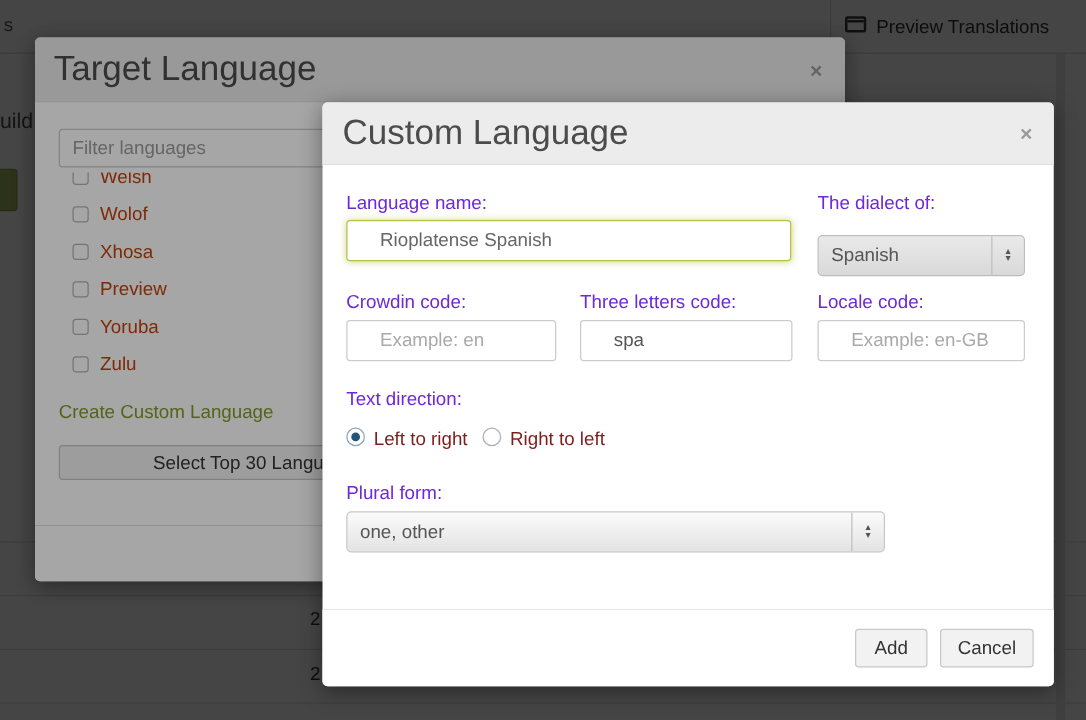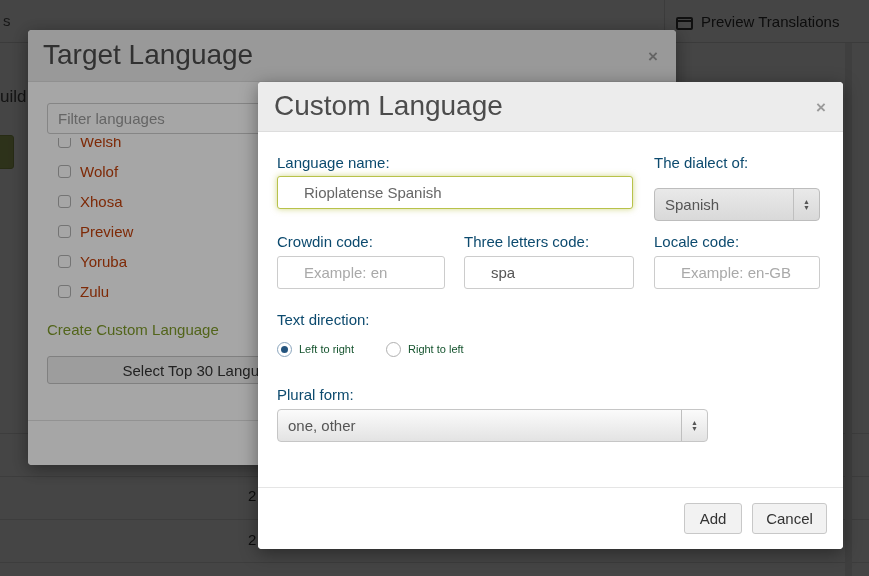--- a/index.html
+++ b/index.html
@@ -6,21 +6,21 @@
   html,body { width:869px; height:576px; }
   body { font-family:"Liberation Sans","DejaVu Sans",sans-serif; background:#fff; }
   #stage { position:relative; width:869px; height:576px; overflow:hidden; background:#fff; }
 
   
   .layer { position:absolute; inset:0; }
   .topbar { position:absolute; left:0; top:0; width:869px; height:43px; background:#fff; border-bottom:1px solid #d8d8d8; }
   .topbar-divider { position:absolute; left:664px; top:0; width:1px; height:43px; background:#dcdcdc; }
   .frag-s { position:absolute; left:3px; top:12px; font-size:15px; color:#555; }
   .frag-build { position:absolute; left:0; top:87px; font-size:17px; color:#4a4a4a; }
-  .preview-wrap { position:absolute; left:676px; top:13px; display:flex; align-items:flex-end; gap:8px; }
+  .preview-wrap { position:absolute; left:676px; top:13px; display:flex; align-items:flex-start; gap:8px; }
   .browser-icon { width:17px; height:13px; border:2px solid #3d3d3d; border-radius:2px; position:relative; }
   .browser-icon::before { content:""; position:absolute; left:0; right:0; top:1px; height:0; border-bottom:2px solid #3d3d3d; }
   .preview-label { font-size:15px; color:#333; }
   .green-btn-cut { position:absolute; left:-18px; top:135px; width:32px; height:34px; background:#a7b763; border:1px solid #8fa04e; border-radius:3px; }
   .row-line { position:absolute; left:0; width:869px; height:1px; background:#e0e0e0; }
   .cell-num { position:absolute; left:248px; font-size:15px; color:#333; }
   .scroll-strip { position:absolute; left:845px; top:43px; width:7px; height:533px; background:#e7e7e7; }
 
   
   .dim-a { position:absolute; inset:0; background:rgba(0,0,0,0.58); }
@@ -46,35 +46,35 @@
   .tl-item-label { margin-left:9px; font-size:15px; color:#c2410c; }
   .tl-link { position:absolute; left:19px; top:291px; font-size:15px; color:#7f9b2a; cursor:pointer; }
   .tl-top30 { position:absolute; left:19px; top:326px; width:320px; height:28px; background:#f2f2f2; border:1px solid #c5c5c5; border-radius:3px; font-size:15px; color:#333; display:flex; align-items:center; justify-content:center; cursor:pointer; font-family:inherit; }
   .tl-footer { position:absolute; left:0; top:390px; width:648px; height:45px; border-top:1px solid #e0e0e0; background:#fff; border-radius:0 0 4px 4px; }
 
   
   #cl-modal { left:258px; top:82px; width:585px; height:467px; }
   #cl-modal .modal-header { height:50px; }
   #cl-modal .modal-title { position:absolute; left:16px; top:8px; font-size:28px; }
   #cl-modal .modal-close { right:17px; top:17px; }
-  .fld-label { position:absolute; font-size:15px; color:#0c4a6e; }
+  .fld-label { position:absolute; font-size:15px; color:#6d28d9; }
   .txt { position:absolute; height:33px; border:1px solid #ccc; border-radius:3px; padding:0 26px; font-size:15px; color:#555; font-family:inherit; background:#fff; }
   .txt::placeholder { color:#a9a9a9; }
   .txt.focused { border:1px solid #b8c24a; outline:none; box-shadow:0 0 6px rgba(184,194,74,0.65); color:#666; }
   .sel { position:absolute; height:33px; border:1px solid #bdbdbd; border-radius:4px; display:flex; align-items:center; cursor:pointer; overflow:hidden; }
   .sel-gray { background:linear-gradient(#e9e9e9,#d9d9d9);margin-top:12px; }
   .sel-light { background:linear-gradient(#fbfbfb,#e3e3e3); border-color:#c6c6c6; }
   .sel-value { flex:1; padding:0 10px; font-size:15px; color:#555; }
   .sel-arrows { width:26px; align-self:stretch; border-left:1px solid #bfbfbf; display:flex; flex-direction:column; align-items:center; justify-content:center; line-height:0; }
   .sel-arrows span { font-size:7px; color:#555; line-height:6px; }
   .radio { position:absolute; width:15px; height:15px; border-radius:50%; background:#fff; }
   .radio.on { border:1px solid #8aa5bd; display:flex; align-items:center; justify-content:center; }
   .radio.on::after { content:""; width:7px; height:7px; border-radius:50%; background:#24547e; }
   .radio.off { border:1px solid #b0b0b0; }
-  .radio-label { position:absolute; font-size:11px; color:#14532d; }
+  .radio-label { position:absolute; font-size:15px; color:#7f1d1d; }
   .cl-footer { position:absolute; left:0; top:405px; width:585px; height:62px; border-top:1px solid #e5e5e5; display:flex; justify-content:flex-end; align-items:flex-start; gap:10px; padding:15px 16px 16px 0; border-radius:0 0 4px 4px; background:#fff; }
   .btn { height:31px; background:#f2f2f2; border:1px solid #c8c8c8; border-radius:3px; font-size:15px; color:#333; font-family:inherit; cursor:pointer; display:flex; align-items:center; justify-content:center; }
   .btn-add { width:58px; }
   .btn-cancel { width:75px; }
 </style>
 </head>
 <body>
 
 <div id="stage">
 

